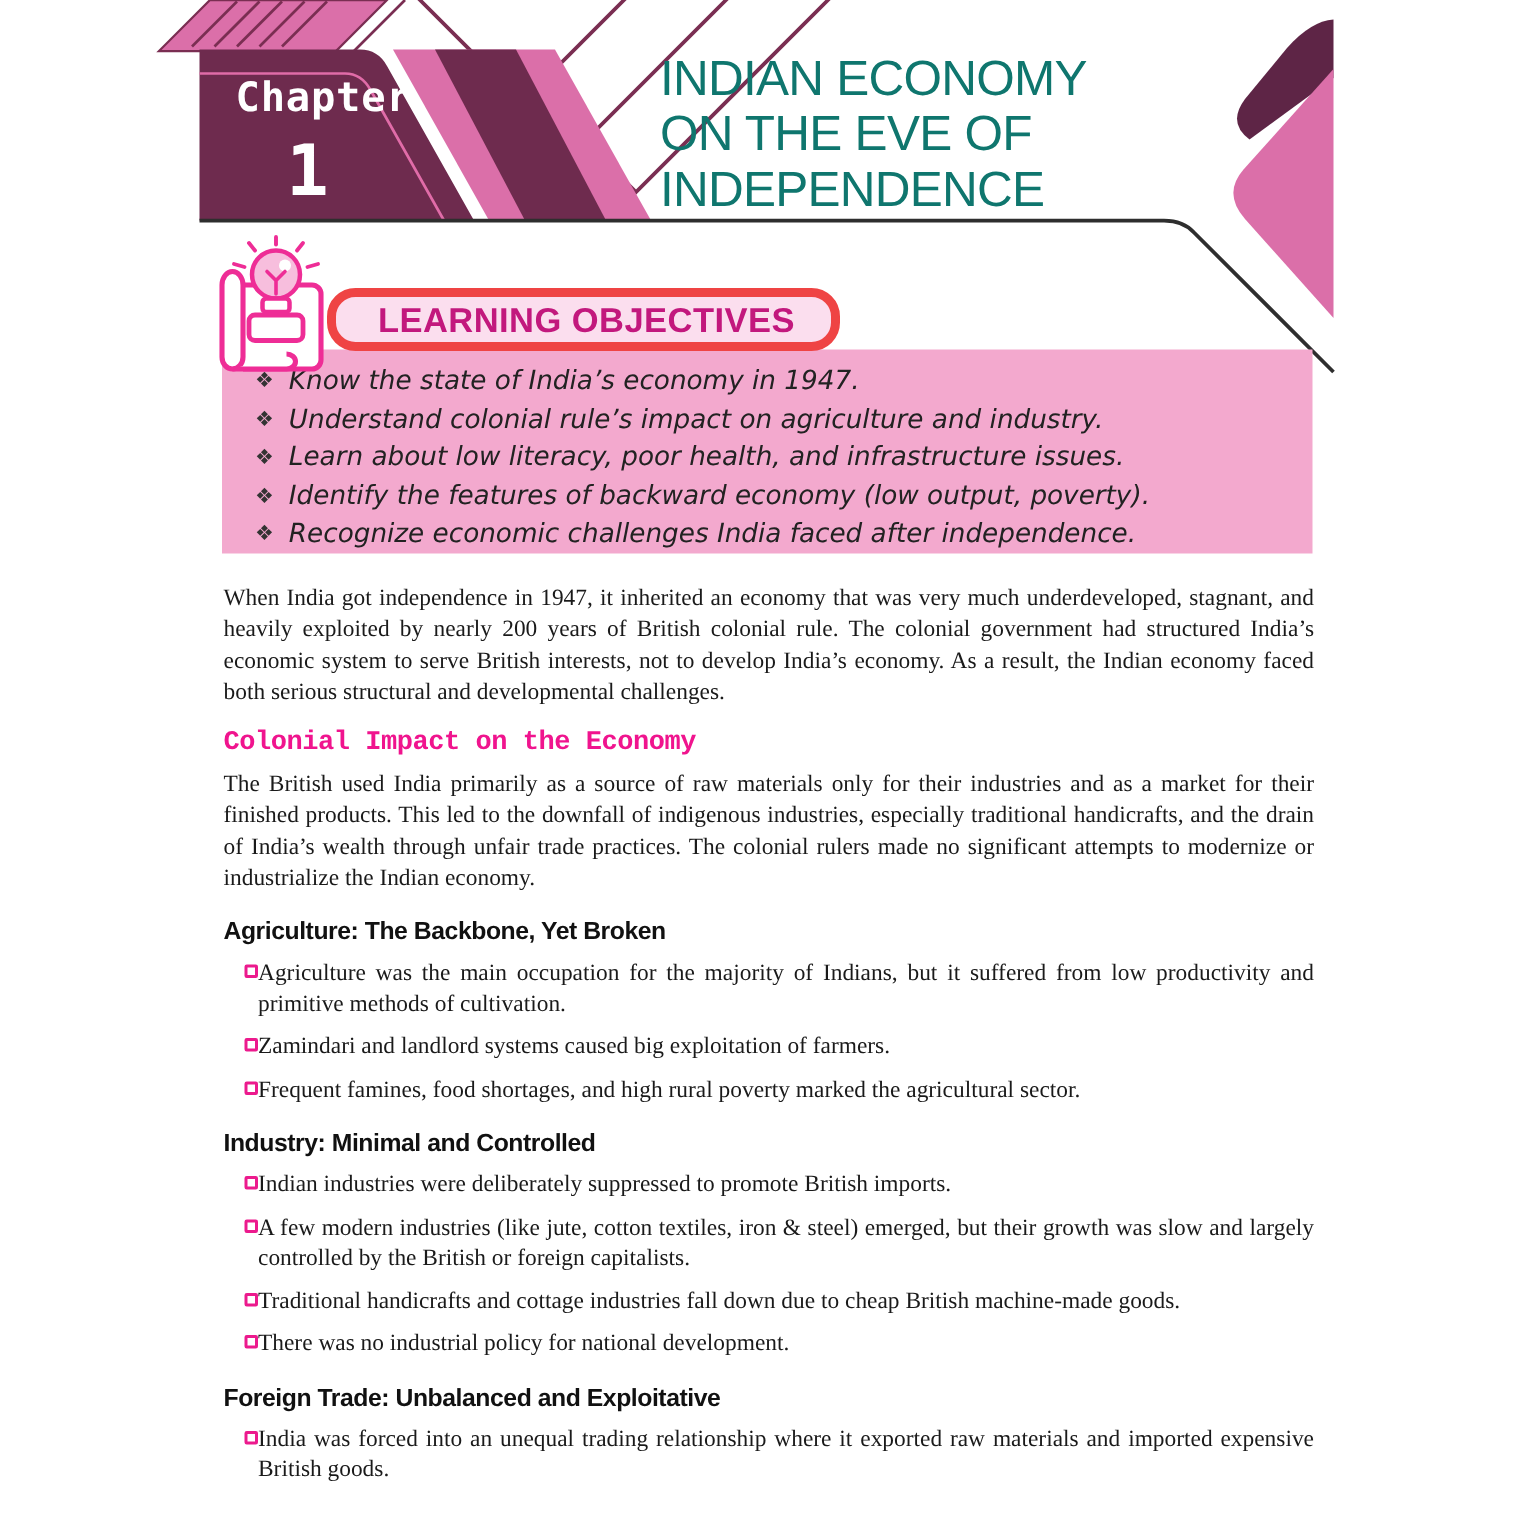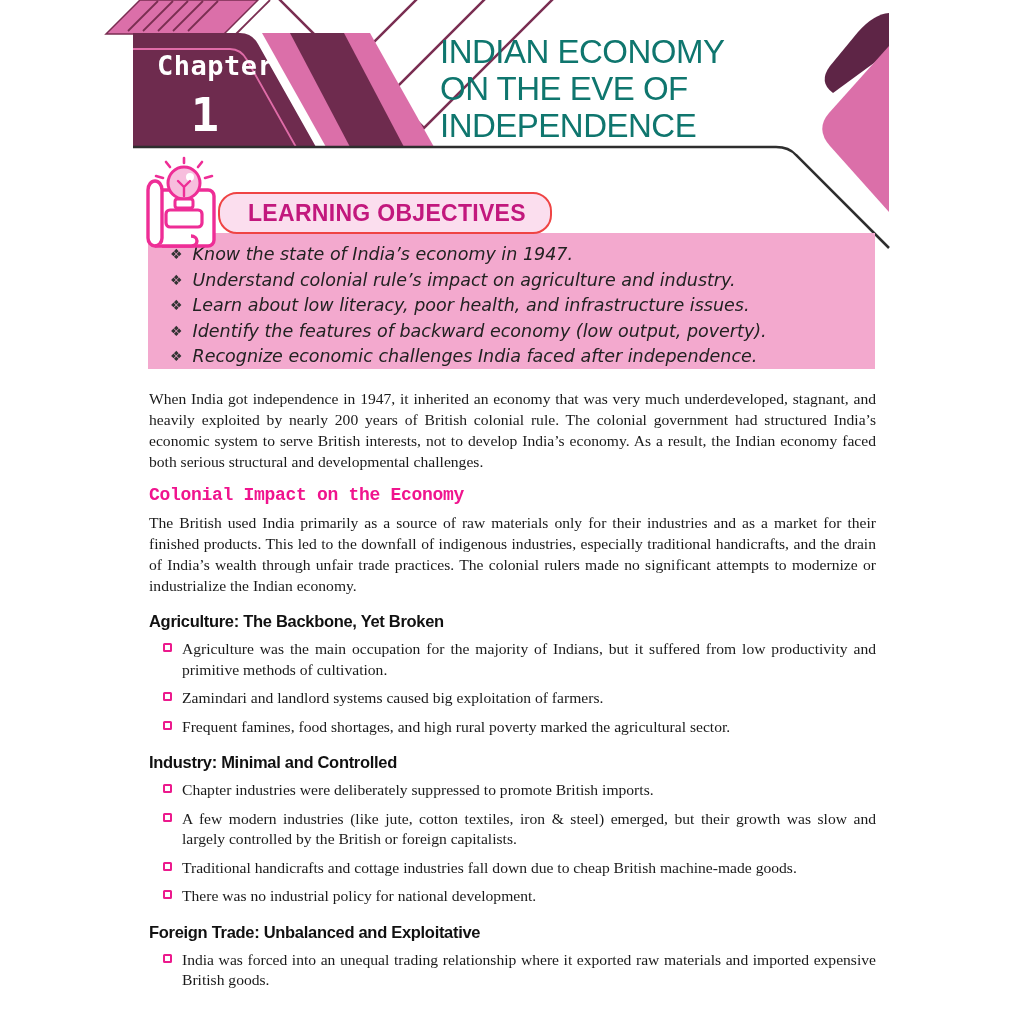--- a/index.html
+++ b/index.html
@@ -11,34 +11,34 @@
   .chapter-text { position:absolute; top:50px; left:150px; width:110px; z-index:3; color:#fff; text-align:center; }
   .chapter-label { font-family:"DejaVu Sans Mono", monospace; font-weight:bold; font-size:27px; letter-spacing:.5px; display:block; text-align:left; padding-left:7px; }
   .chapter-number { font-family:"DejaVu Sans Mono", monospace; font-weight:bold; font-size:47px; display:block; margin-top:6px; }
   .chapter-title { position:absolute; top:33px; left:440px; width:350px; z-index:3; 
       font-family:"Liberation Sans", sans-serif; font-weight:normal; font-size:33px; line-height:37px;
       color:#0f766e; letter-spacing:-.5px; }
 
   
   .lo-icon { position:absolute; top:156px; left:136px; z-index:6; }
   .lo-pill { position:absolute; top:192px; left:218px; z-index:5; height:42px; padding:0 24px 0 28px;
-      background:#FBDEEE; border:2px solid #ef4444; border-radius:19px; display:flex; align-items:center; }
+      background:#FBDEEE; border:6px solid #ef4444; border-radius:19px; display:flex; align-items:center; }
   .lo-pill span { font-family:"Liberation Sans", sans-serif; font-weight:bold; font-size:23px; letter-spacing:.3px; color:#C2187D; }
   .lo-box { position:absolute; top:233px; left:148px; width:727px; height:136px; background:#F3A9CE; z-index:4; padding:11px 20px 0 22px; }
   .lo-box ul { list-style:none; }
   .lo-box li { display:flex; gap:10px; margin-bottom:4.5px; font-family:"DejaVu Sans", sans-serif; font-style:italic; font-size:17.5px; color:#222; line-height:21px; }
   .lo-bullet { font-style:normal; font-size:14px; color:#333; line-height:21px; }
 
   
   .content { position:absolute; top:388px; left:149px; width:727px; z-index:2; color:#1a1a1a; }
   .content p { font-size:15.6px; line-height:21px; text-align:justify; }
   .h-magenta { font-family:Liberation Mono, monospace; font-weight:bold; font-size:18px; letter-spacing:-.3px; color:#F0148E; margin:13px 0 7px 0; }
   .h-section { font-family:"Liberation Sans", sans-serif; font-weight:bold; font-size:16.5px; letter-spacing:-.3px; color:#111; margin:16px 0 8px 0; }
   .bullets { list-style:none; padding-left:14px; }
-  .bullets li { display:flex; gap:10px; margin-bottom:8px; font-size:15.6px; line-height:20.5px; }
+  .bullets li { display:flex; gap:0; margin-bottom:8px; font-size:15.6px; line-height:20.5px; }
   .sq { flex:0 0 auto; width:9px; height:9px; border:2px solid #EC1A8D; border-radius:1.5px; margin-top:4px; background:#fff; }
   .bullets .bt { text-align:justify; }
 </style>
 </head>
 <body>
 
 <div class="page">
 
   <svg class="header-decor" width="1024" height="260" viewBox="0 0 1024 260" aria-hidden="true">
 
@@ -163,21 +163,21 @@
           <span class="sq"></span>
           <span class="bt">Frequent famines, food shortages, and high rural poverty marked the agricultural sector.</span>
         </li>
       </ul>
 
     <div class="h-section">Industry: Minimal and Controlled</div>
     <ul class="bullets">
 
         <li>
           <span class="sq"></span>
-          <span class="bt">Chapter industries were deliberately suppressed to promote British imports.</span>
+          <span class="bt">Indian industries were deliberately suppressed to promote British imports.</span>
         </li>
 
         <li>
           <span class="sq"></span>
           <span class="bt">A few modern industries (like jute, cotton textiles, iron &amp; steel) emerged, but their growth was slow and largely controlled by the British or foreign capitalists.</span>
         </li>
 
         <li>
           <span class="sq"></span>
           <span class="bt">Traditional handicrafts and cottage industries fall down due to cheap British machine-made goods.</span>

